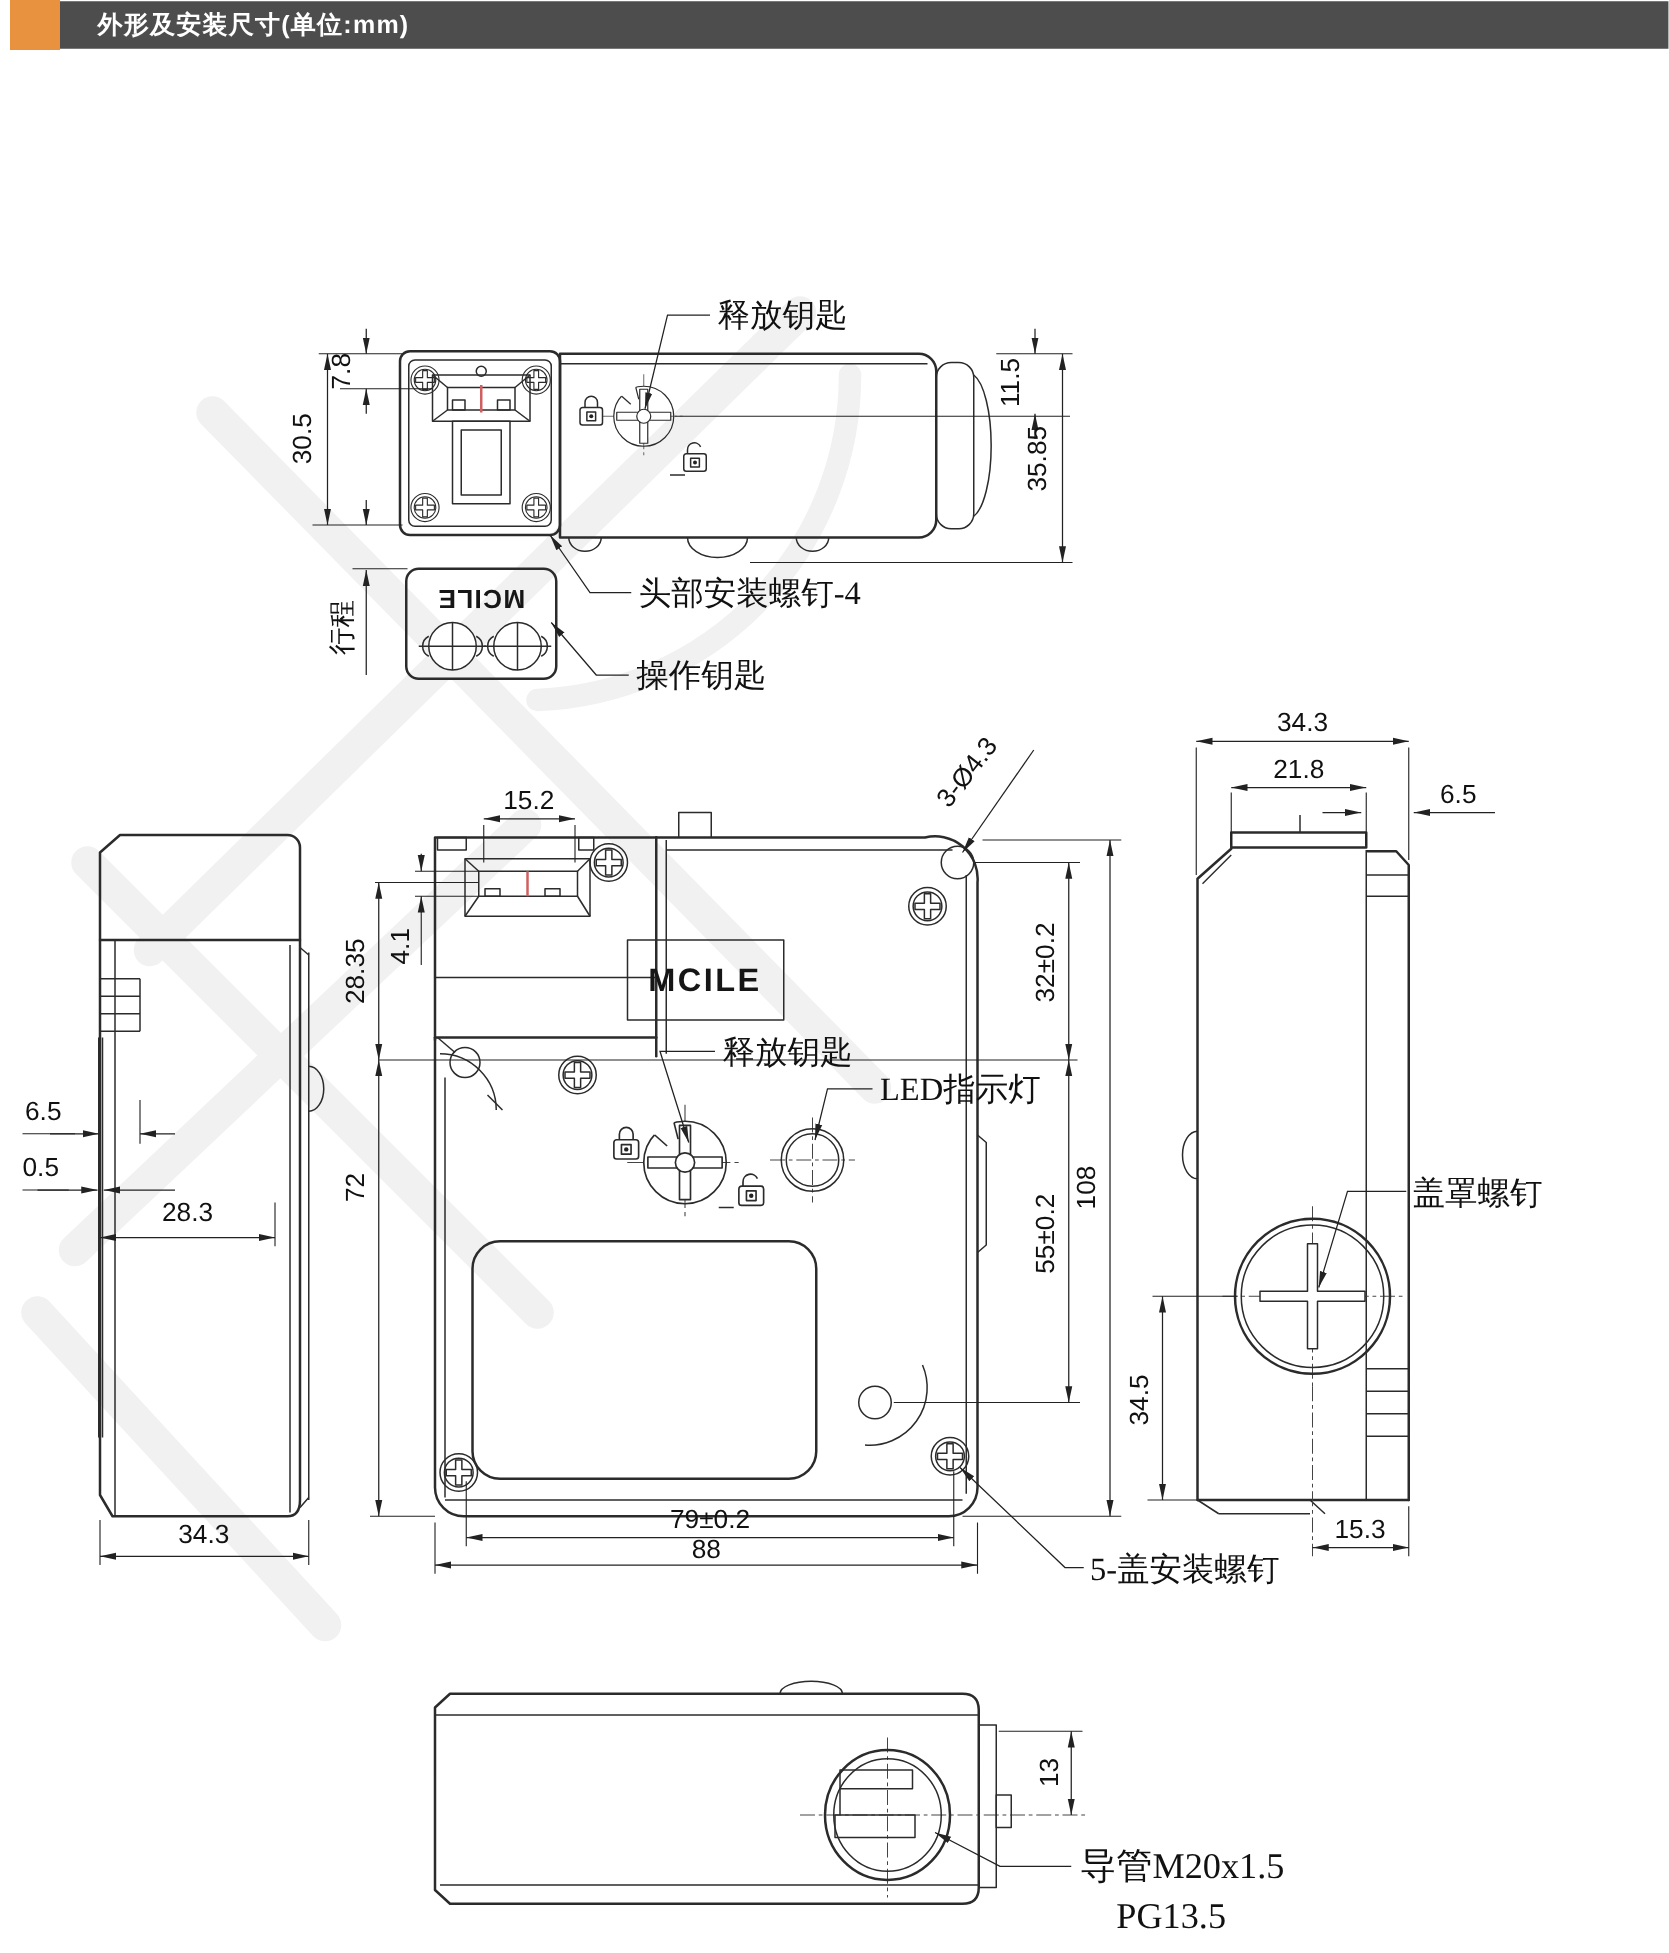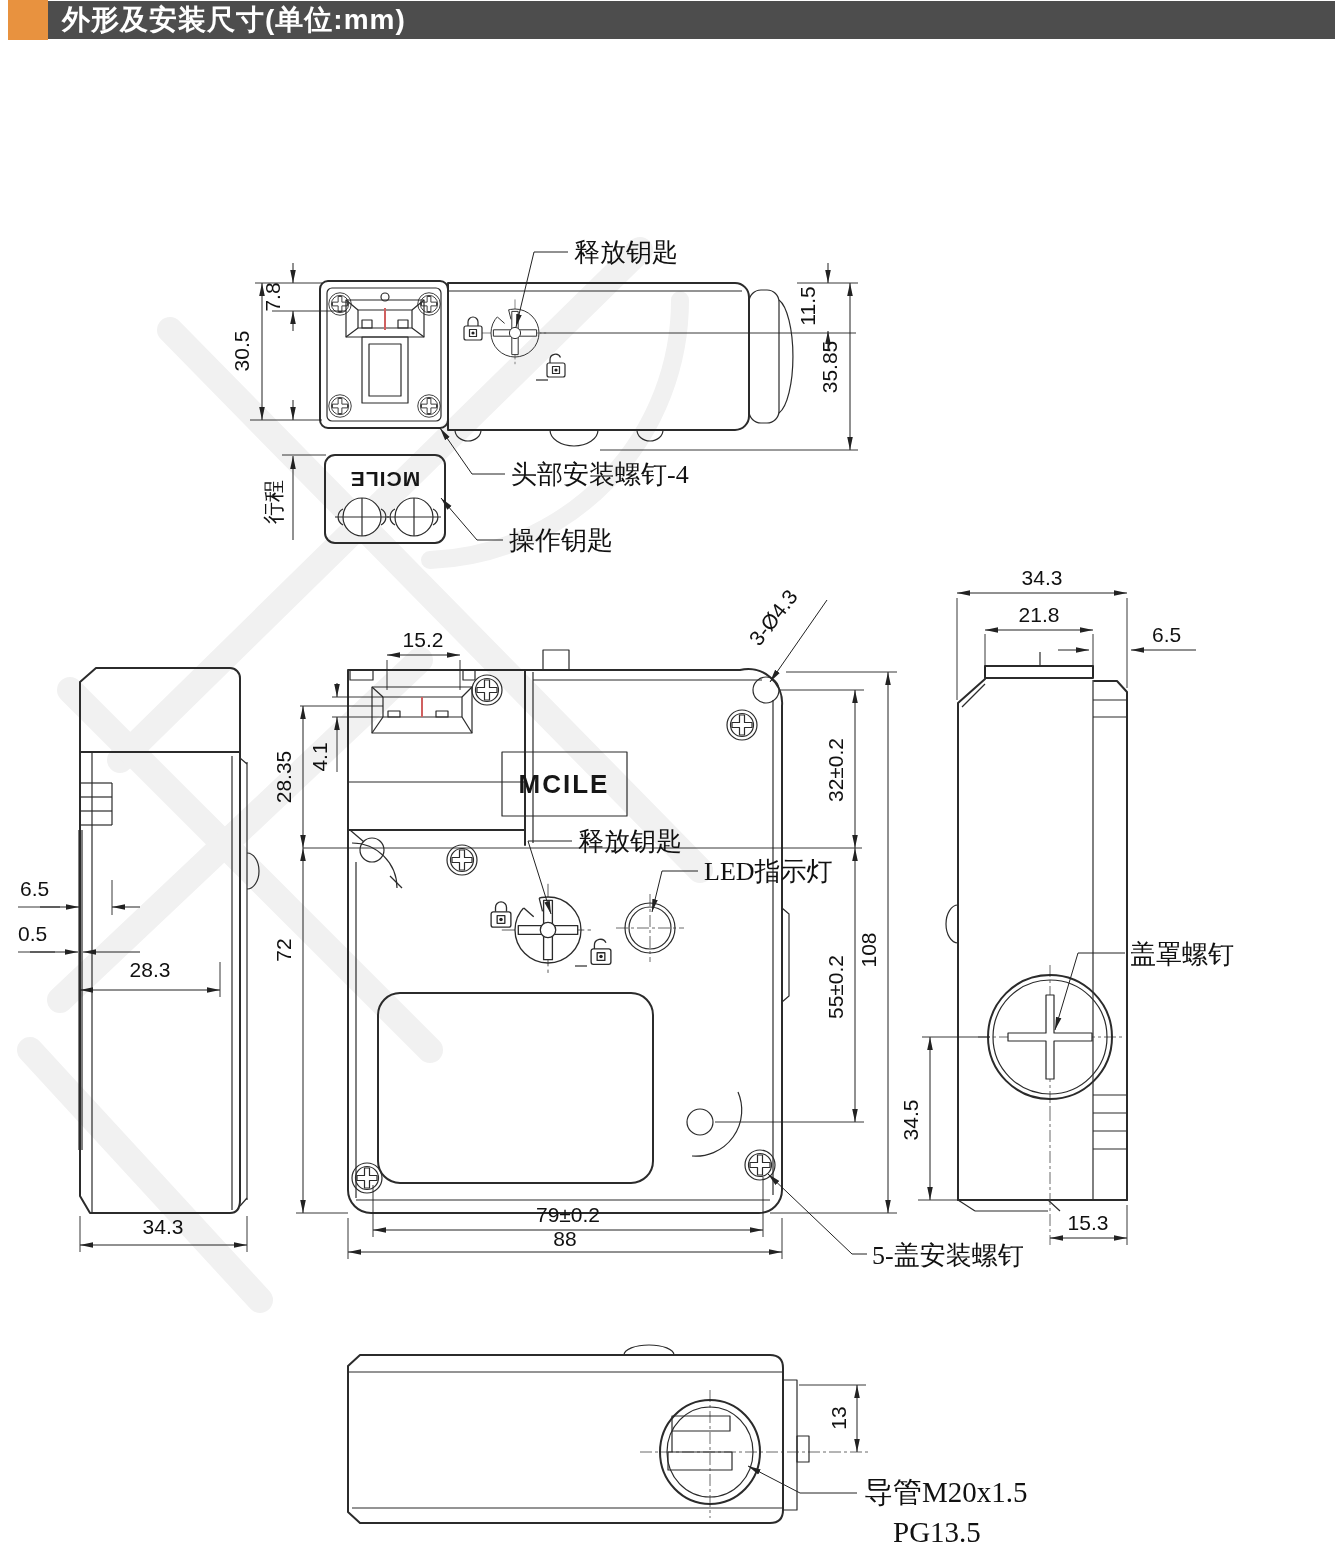--- a/index.html
+++ b/index.html
@@ -1,22 +1,22 @@
 <!DOCTYPE html>
 <html><head>
 <meta charset="utf-8">
 <style>
   html,body{margin:0;padding:0;background:#fff;}
   .page{position:relative;width:1335px;height:1562px;background:#ffffff;overflow:hidden;
         font-family:"Liberation Sans",sans-serif;}
   .hdr{position:absolute;left:0;top:0;width:1335px;height:40px;}
   .hdr .bar{position:absolute;left:48px;top:1px;right:0;height:38px;background:#4d4d4d;}
   .hdr .accent{position:absolute;left:8px;top:0;width:40px;height:40px;background:#E8923F;}
-  .hdr h1{position:absolute;left:62px;top:0;height:40px;line-height:40px;margin:0;
-          color:#ffffff;font-size:28px;font-weight:bold;letter-spacing:1px;z-index:2;
+  .hdr h1{position:absolute;left:78px;top:0;height:40px;line-height:40px;margin:0;
+          color:#ffffff;font-size:20px;font-weight:bold;letter-spacing:1px;z-index:2;
           font-family:"Liberation Sans",sans-serif;}
   svg{position:absolute;left:0;top:0;}
   .ol{fill:none;stroke:#2b2b2b;stroke-width:2;stroke-linejoin:round;stroke-linecap:round;}
   .l1{fill:none;stroke:#2b2b2b;stroke-width:1.2;stroke-linejoin:round;}
   .dim{fill:none;stroke:#222;stroke-width:1;marker-start:url(#arr);marker-end:url(#arr);}
   .dim1{fill:none;stroke:#222;stroke-width:1;marker-end:url(#arr);}
   .ext{fill:none;stroke:#222;stroke-width:0.9;}
   .cl{fill:none;stroke:#444;stroke-width:0.8;stroke-dasharray:12 3 3 3;}
   .red{stroke:#d06060;stroke-width:2;fill:none;}
   .wm{fill:none;stroke:#f1f1f1;stroke-width:26;stroke-linecap:round;}

